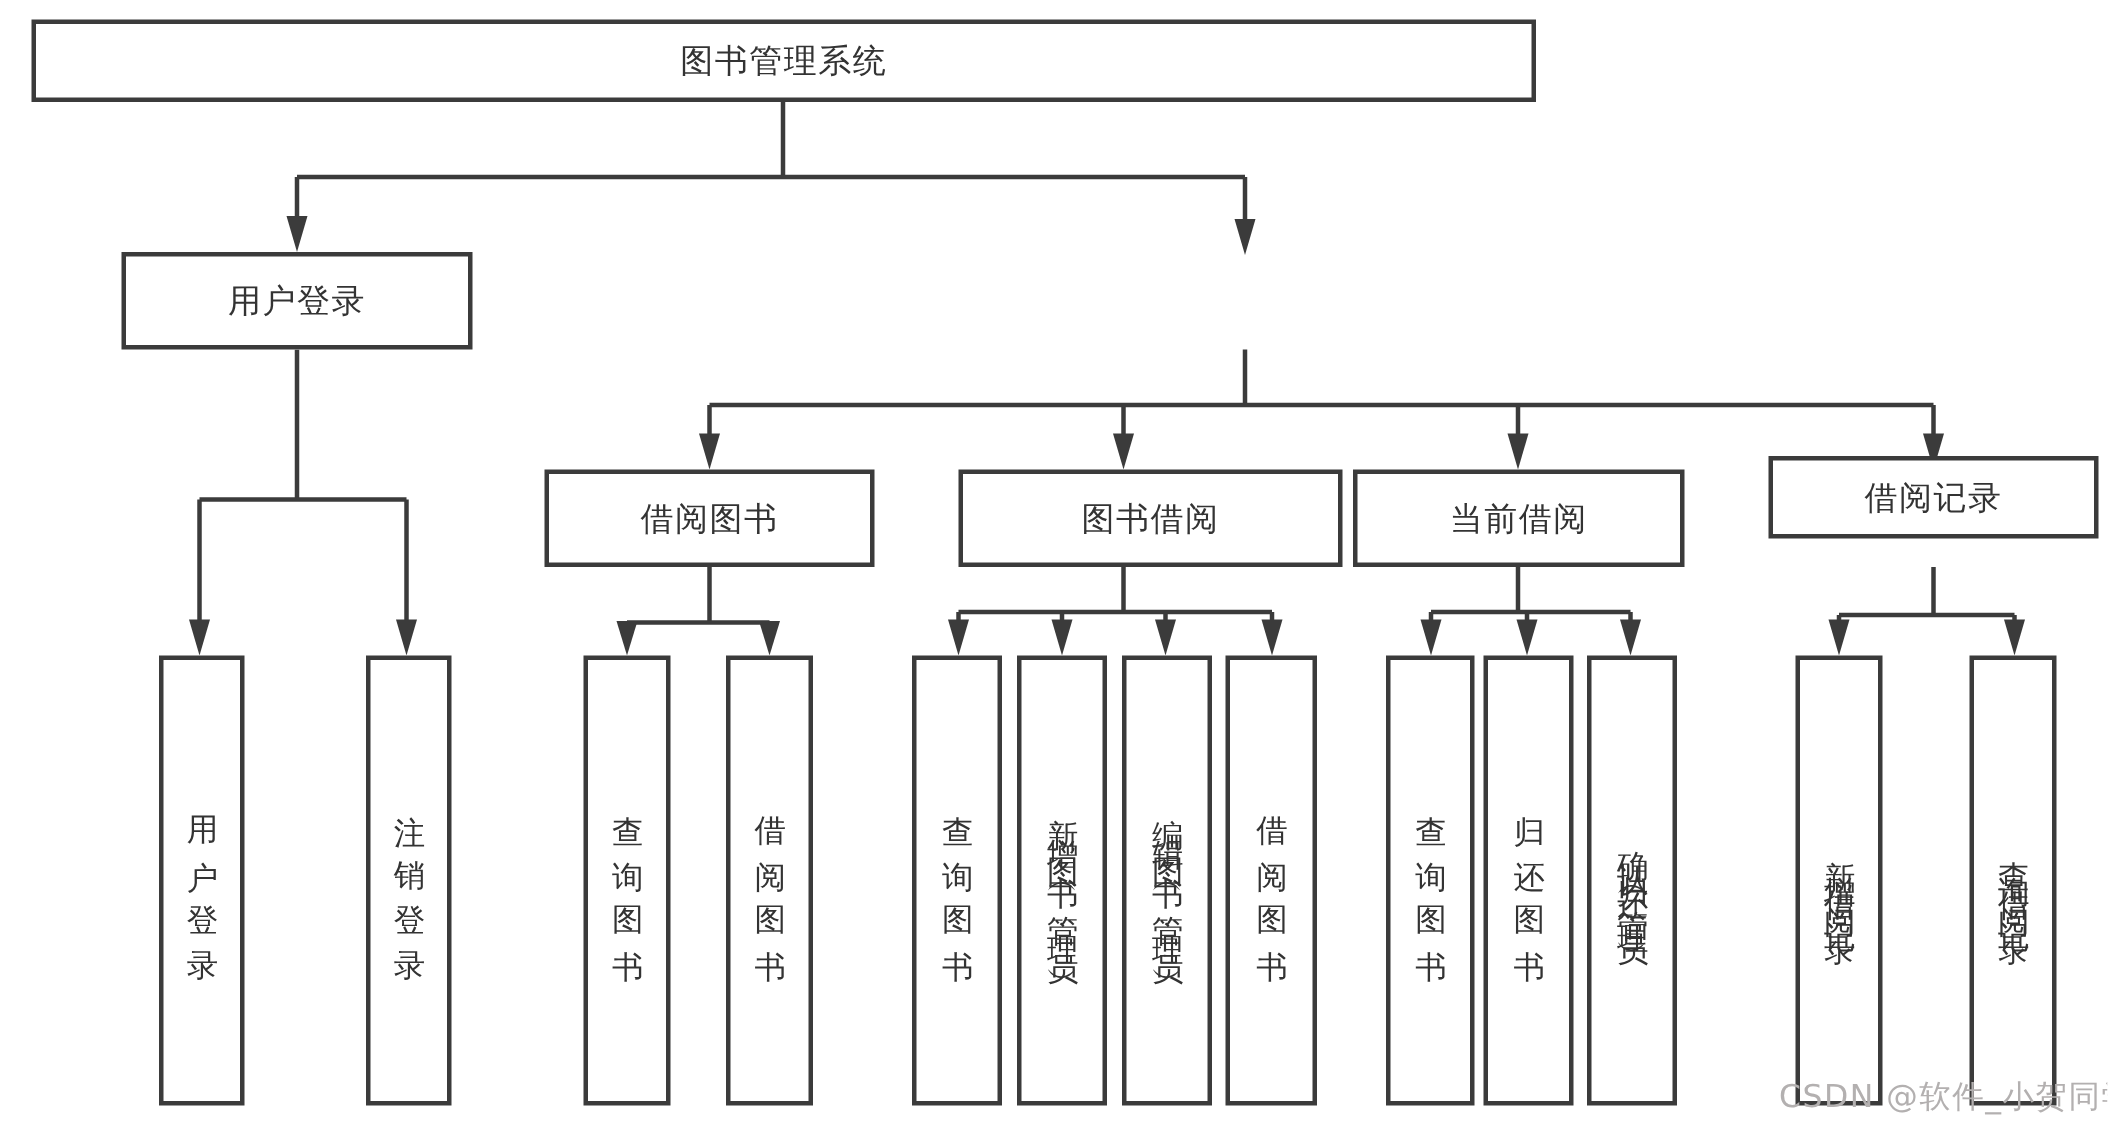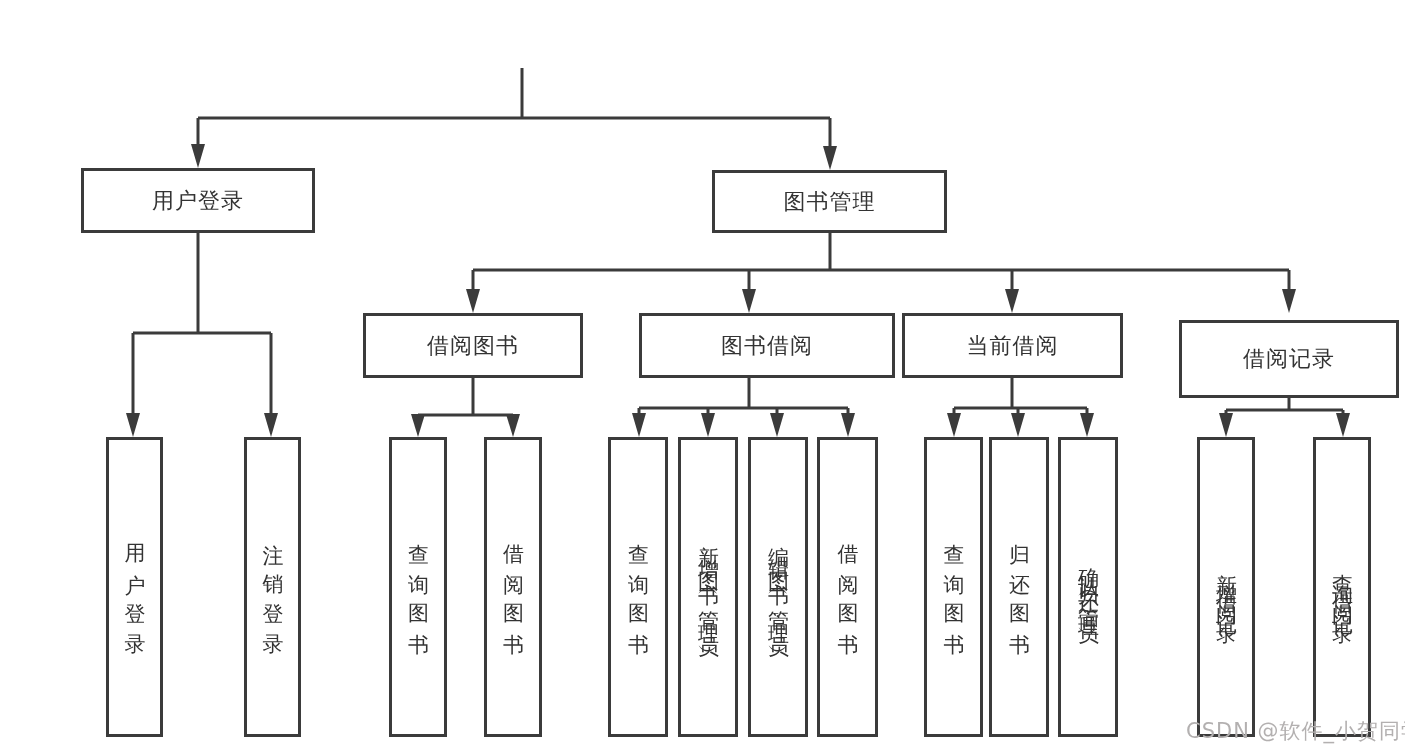--- a/index.html
+++ b/index.html
@@ -113,28 +113,28 @@
       <polygon points="1080,413 1094,413 1087,437"></polygon>
 
     <path d="M1289 378 V410"></path>
     <path d="M1226 410 H1343"></path>
     <path d="M1226 410 V414"></path>
       <polygon points="1219,413 1233,413 1226,437"></polygon>
     <path d="M1343 410 V414"></path>
       <polygon points="1336,413 1350,413 1343,437"></polygon>
   </svg>
 
+  <div class="node" style="left:21px;top:13px;width:1003px;height:55px;">图书管理系统</div>
 
   <div class="node" style="left:81px;top:168px;width:234px;height:65px;">用户登录</div>
-  <div class="node" style="left:712px;top:170px;width:235px;height:63px;">图书管理</div>
 
   <div class="node" style="left:363px;top:313px;width:220px;height:65px;">借阅图书</div>
   <div class="node" style="left:639px;top:313px;width:256px;height:65px;">图书借阅</div>
   <div class="node" style="left:902px;top:313px;width:221px;height:65px;">当前借阅</div>
-  <div class="node" style="left:1179px;top:320px;width:220px;height:78px;">借阅记录</div>
+  <div class="node" style="left:1179px;top:304px;width:220px;height:55px;">借阅记录</div>
 
   <div class="leaf" style="left:106px;width:57px;">
     <span class="vtext v4">用户登录</span>
   </div>
   <div class="leaf" style="left:244px;width:57px;">
     <span class="vtext v4">注销登录</span>
   </div>
 
   <div class="leaf" style="left:389px;width:58px;">
     <span class="vtext v4">查询图书</span>

